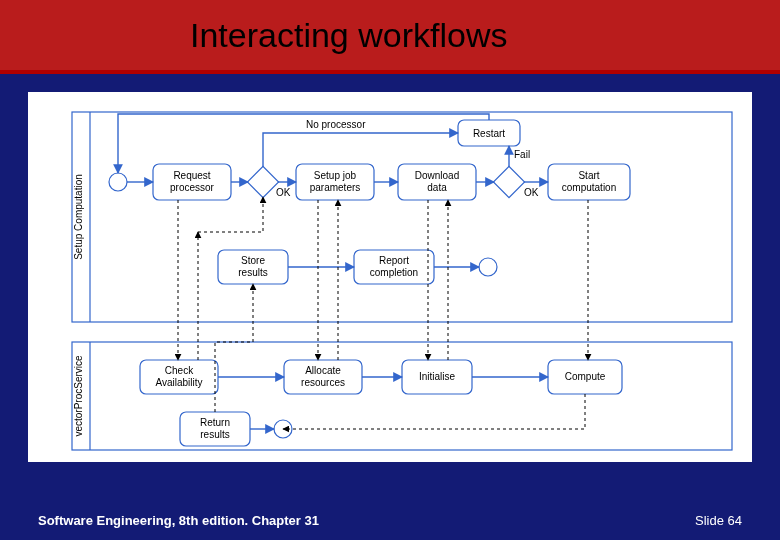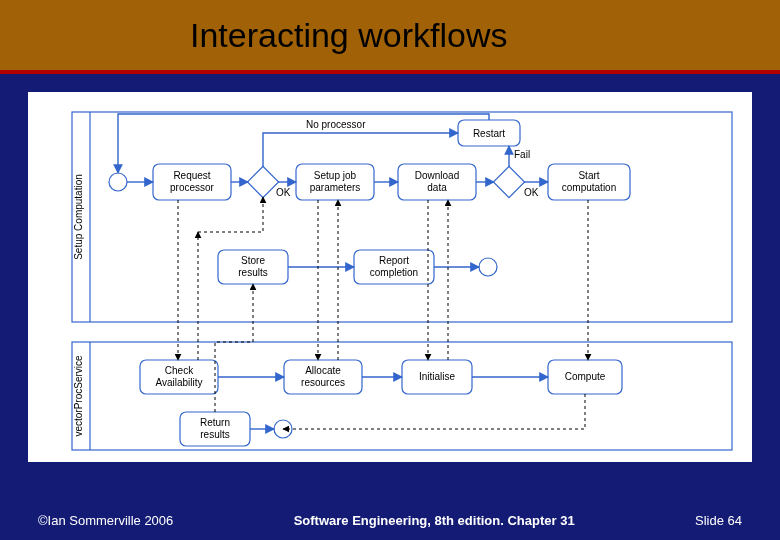--- a/index.html
+++ b/index.html
@@ -1,18 +1,18 @@
 <!DOCTYPE html>
 <html><head>
 <meta charset="utf-8">
 <style>
   * { box-sizing: border-box; margin: 0; padding: 0; }
   body { width: 780px; height: 540px; background: #000; font-family: Arial, Helvetica, sans-serif; overflow: hidden; }
   .slide { width: 780px; height: 540px; background: #131b75; position: relative; }
-  .title-bar { background: #a16207; height: 70px; display: flex; align-items: center; padding-left: 190px; }
+  .title-bar { background: #b91c1c; height: 70px; display: flex; align-items: center; padding-left: 190px; }
   .title-bar h1 { font-size: 34px; font-weight: 400; color: #000; }
   .red-rule { height: 4px; background: #b00000; }
   .content { padding: 18px 28px 0 28px; }
   .diagram-wrap { background: #fff; width: 724px; height: 370px; position: relative; }
   .diagram-wrap svg { width: 100%; height: 100%; display: block; }
   .footer { position: absolute; bottom: 12px; left: 0; right: 0; display: flex; justify-content: space-between; padding: 0 38px; color: #fff; font-size: 13px; }
   .footer .center { font-weight: 700; }
   .dnode { fill: #fff; stroke: #3366cc; stroke-width: 1.2; }
   .dtext { font-family: Arial, sans-serif; font-size: 10px; fill: #000; text-anchor: middle; }
   .ltext { font-family: Arial, sans-serif; font-size: 10px; fill: #000; }
@@ -147,17 +147,16 @@
         <line class="dash" x1="560" y1="108" x2="560" y2="268"></line>
 
         <path class="dash" d="M557 302 L557 337 L255 337" fill="none" stroke="#000" stroke-width="1" stroke-dasharray="3 3"></path>
 
         <path class="dash" d="M187 320 L187 250 L225 250 L225 192"></path>
       </svg>
     </div>
   </div>
 
   <div class="footer">
-    <span>©Ian Sommerville 2006</span>
     <span class="center">Software Engineering, 8th edition. Chapter 31</span>
     <span>Slide  64</span>
   </div>
 </div>
 
 </body></html>

